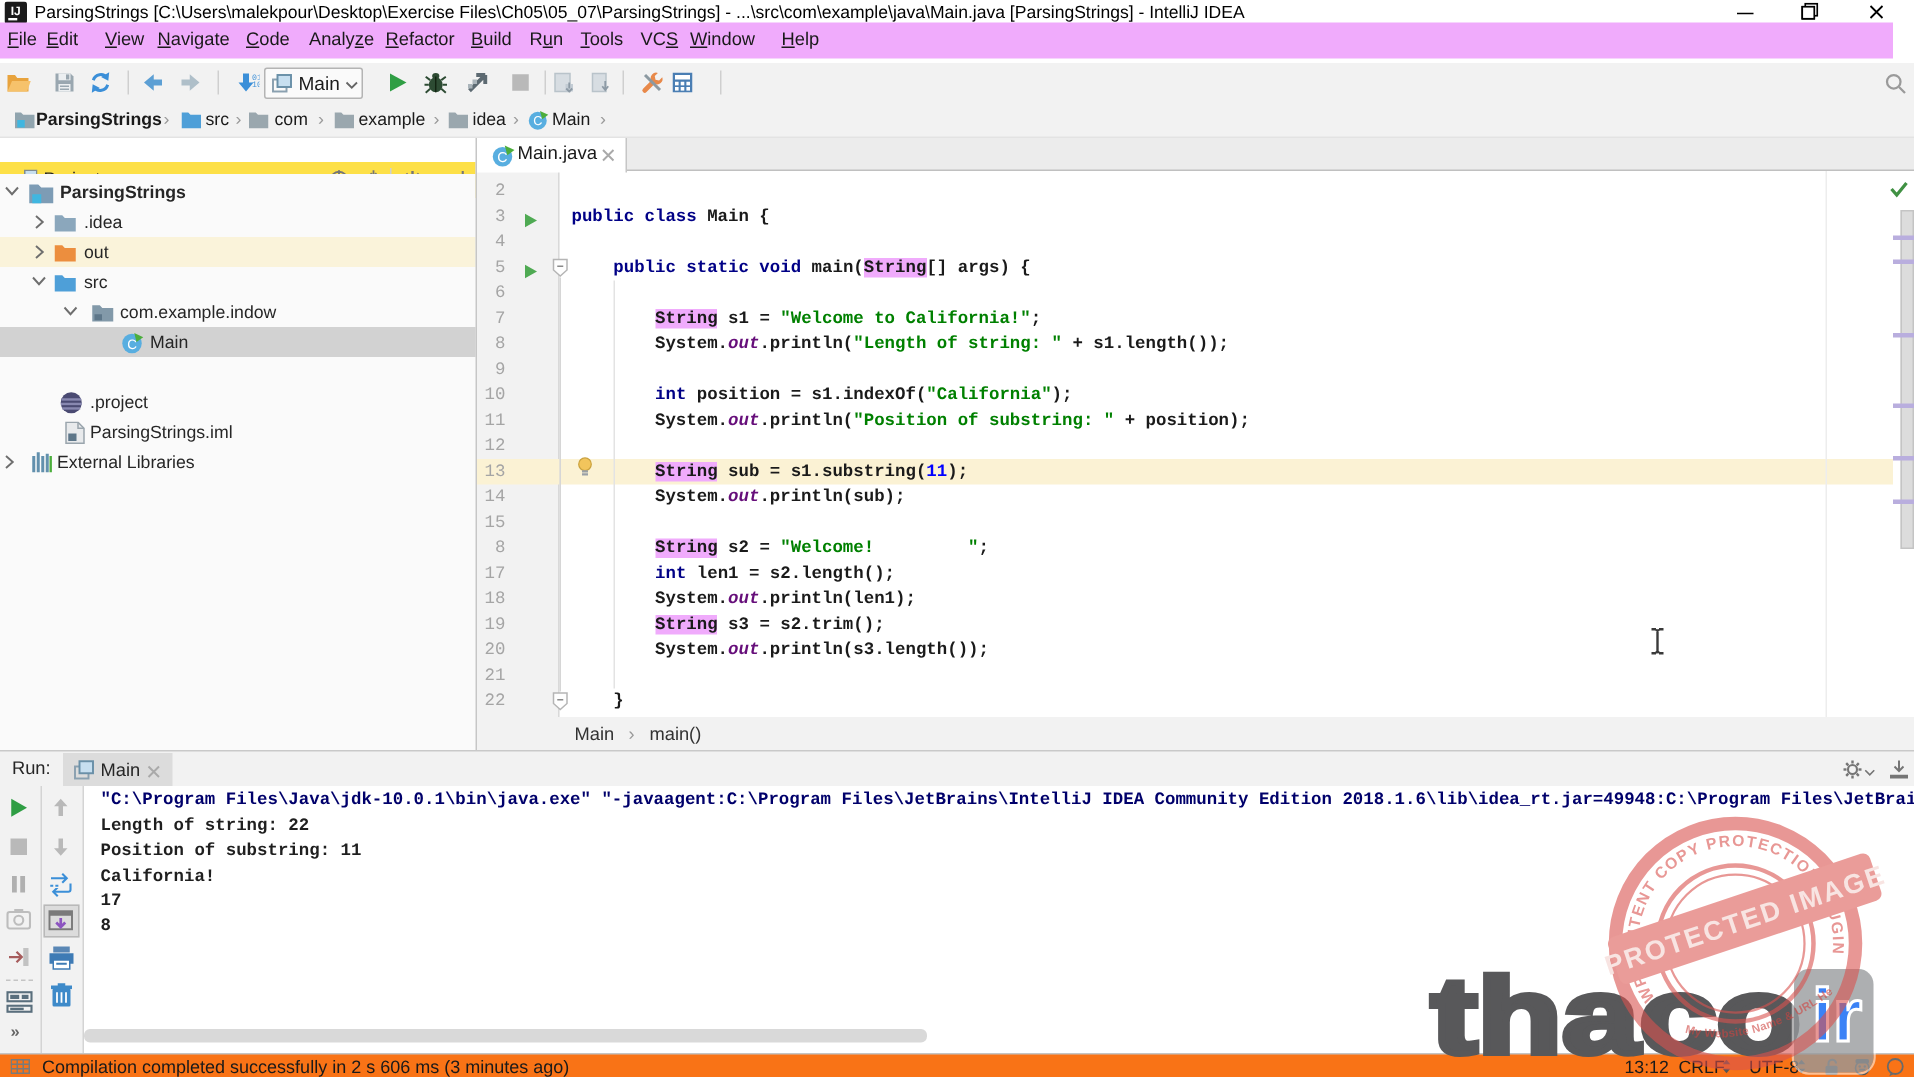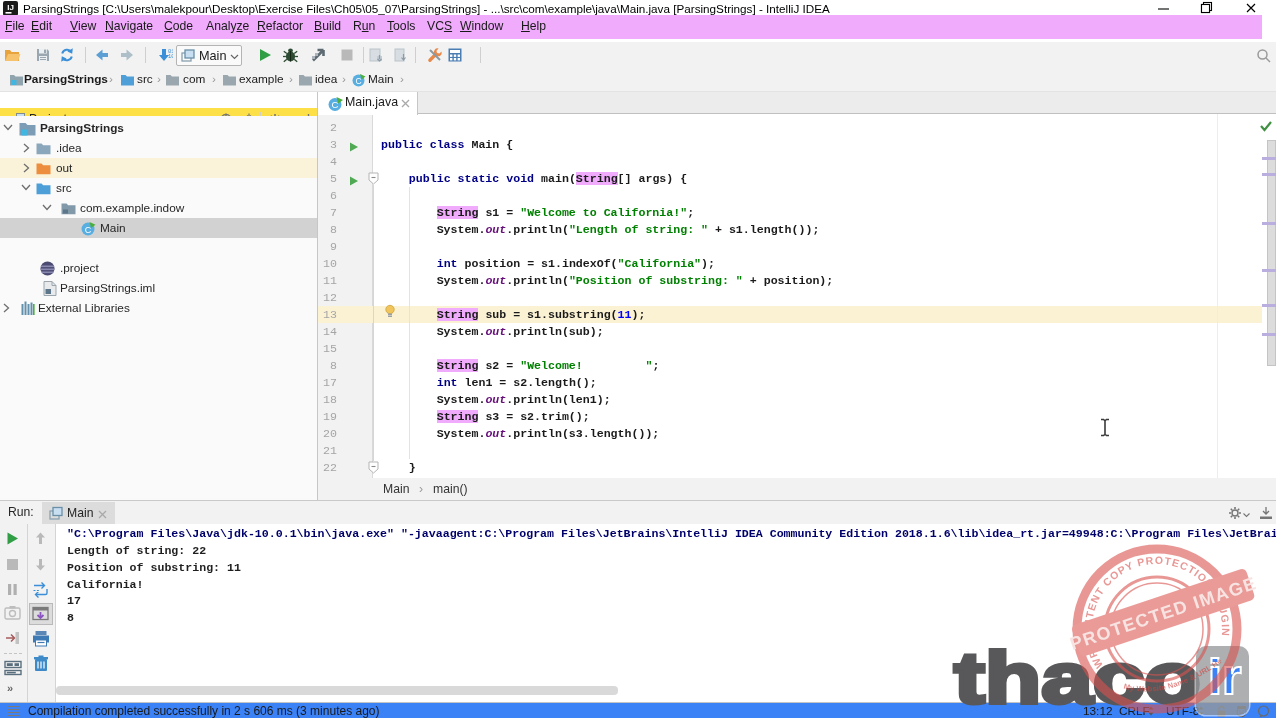--- a/index.html
+++ b/index.html
@@ -41,21 +41,21 @@
 #caretrow { position:absolute; left:0; top:187px; width:942px; height:17px; background:#fbf2d4; }
 
 #ecrumbs { left:318px; top:478px; width:958px; height:22px; background:#f2f2f2; font-size:12.2px; color:#333; }
 
 #runhead { left:0; top:500px; width:1276px; height:24px; background:#f2f2f2; border-top:1px solid #c9c9c9; font-size:12.2px; color:#262626; }
 #runtab { position:absolute; left:42px; top:1px; width:73px; height:23px; background:#dcdcdc; }
 #runtools { left:0; top:524px; width:56px; height:178px; background:#f2f2f2; }
 #console { left:56px; top:524px; width:1220px; height:177px; background:#fff; overflow:hidden; }
 .conline { position:absolute; left:11px; font-family:"Liberation Mono",monospace; font-size:11.6px; line-height:17px; white-space:pre; color:#1f1f1f; font-weight:bold; }
 
-#statusbar { left:0; top:702px; width:1276px; height:16px; background:#3b82f6; border-top:1px solid #c4c4c4; font-size:12px; color:#1a1a1a; }
+#statusbar { left:0; top:702px; width:1276px; height:16px; background:#f97316; border-top:1px solid #c4c4c4; font-size:12px; color:#1a1a1a; }
 
 #thaco { left:954px; top:642px; font-weight:bold; font-size:72px; color:#58585a; letter-spacing:0; -webkit-text-stroke:4px #58585a; line-height:1; transform:scaleX(1.285); transform-origin:0 0; }
 #irbox { left:1196px; top:646px; width:53px; height:69px; background:rgba(150,152,155,0.78); border-radius:10px; box-shadow:0 0 0 1.5px rgba(255,255,255,0.55); }
 </style></head>
 <body>
 <div id="app">
 <div class="abs" id="titlebar">
   <svg class="abs" style="left:3px;top:1px" width="15" height="15">
         <rect x="0" y="0" width="15" height="15" rx="2" fill="#1b1b1b"></rect>
         <text x="7.5" y="9" font-size="8" font-weight="bold" fill="#fff" text-anchor="middle" font-family="Liberation Sans">IJ</text>

